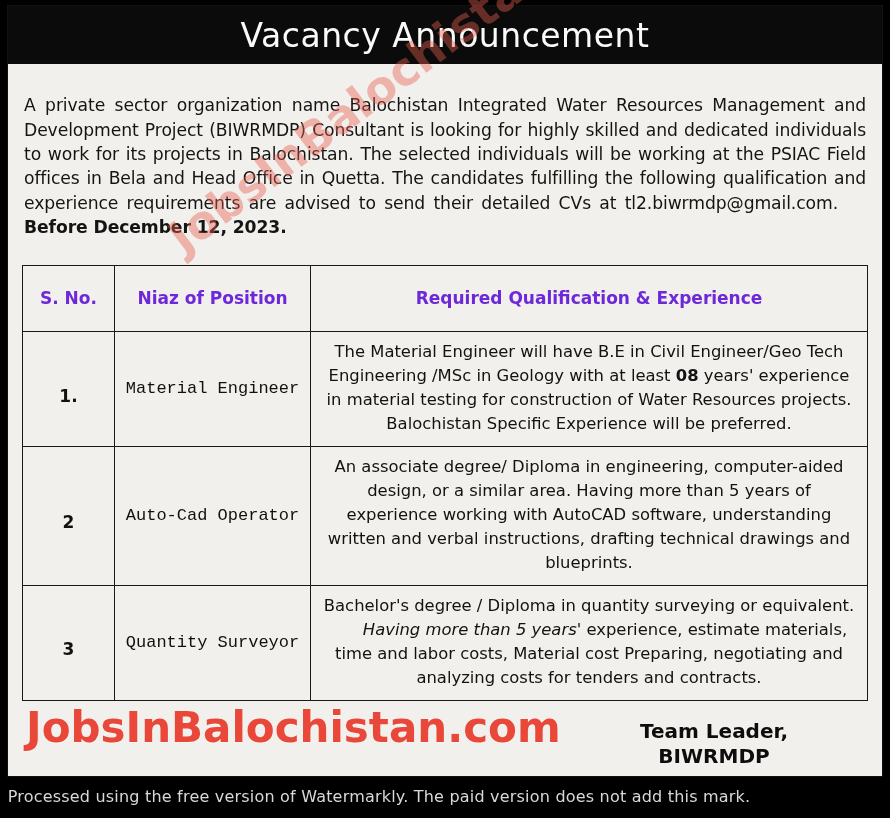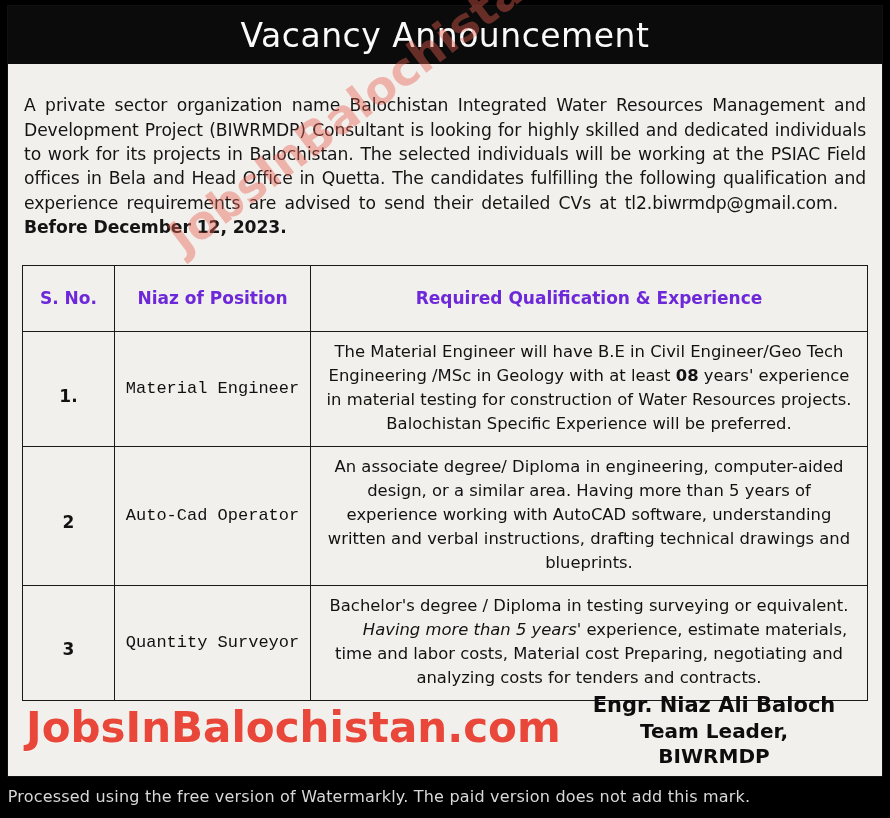--- a/index.html
+++ b/index.html
@@ -209,30 +209,29 @@
             <td class="req"><span>The Material Engineer will have B.E in Civil Engineer/Geo Tech Engineering /MSc in Geology with at least </span><span class="bold">08</span><span> years' experience in material testing for construction of Water Resources projects. Balochistan Specific Experience will be preferred.</span></td>
           </tr>
           <tr>
             <td class="sno">2</td>
             <td class="pos">Auto-Cad Operator</td>
             <td class="req"><span>An associate degree/ Diploma in engineering, computer-aided design, or a similar area. Having more than 5 years of experience working with AutoCAD software, understanding written and verbal instructions, drafting technical drawings and blueprints.</span></td>
           </tr>
           <tr>
             <td class="sno">3</td>
             <td class="pos">Quantity Surveyor</td>
-            <td class="req"><span>Bachelor's degree / Diploma in testing surveying or equivalent. </span><span class="ital">Having more than 5 years'</span><span> experience, estimate materials, time and labor costs, Material cost Preparing, negotiating and analyzing costs for tenders and contracts.</span></td>
+            <td class="req"><span>Bachelor's degree / Diploma in quantity surveying or equivalent. </span><span class="ital">Having more than 5 years'</span><span> experience, estimate materials, time and labor costs, Material cost Preparing, negotiating and analyzing costs for tenders and contracts.</span></td>
           </tr>
         </tbody>
       </table>
     </div>
 
     <div class="wm-diag">JobsInBalochistan.com</div>
 
     <div class="signature">
-      <div class="sig-name">Engr. Niaz Ali Baloch</div>
       <div class="sig-role">Team Leader,</div>
       <div class="sig-org">BIWRMDP</div>
     </div>
 
     <div class="wm-bottom">JobsInBalochistan.com</div>
   </div>
 
   <div class="processed-bar">Processed using the free version of Watermarkly. The paid version does not add this mark.</div>
 </div>
 

